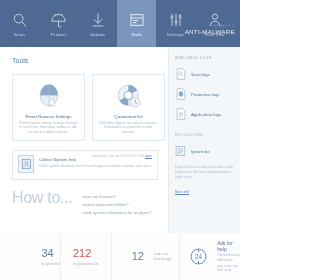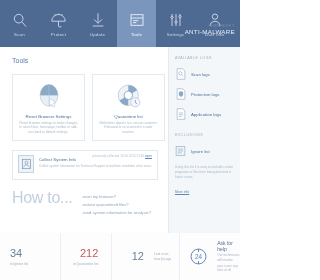--- a/index.html
+++ b/index.html
@@ -155,35 +155,36 @@
   .statusbar {
     position: absolute; left: 0; top: 233px;
     width: 240px; height: 47px;
     background: #fdfdfe;
     display: flex; align-items: center;
   }
   .stat {
     flex: 1; height: 47px; padding-left: 10px;
     display: flex; align-items: center;
     border-right: 1px solid #eceff3;
+    justify-content: flex-end;
   }
   .stat:last-child { border-right: none; }
   .stat-num { font-size: 11px; color: #6e8098; line-height: 1; }
   .stat-num.red { color: #c75b56; }
   .stat-sub { font-size: 3.4px; color: #a4b1c0; margin-top: 3px; }
   .stat-block { display: flex; flex-direction: column; }
   .stat-inline { display: flex; align-items: center; gap: 10px; }
   .stat-inline-txt { font-size: 3.4px; color: #a4b1c0; line-height: 1.45; }
   .help-badge {
     width: 17px; height: 17px; flex: 0 0 17px;
     display: flex; align-items: center; justify-content: center;
   }
   .help-title { font-size: 5px; color: #4d6d96; }
   .help-desc { font-size: 3.2px; color: #a9b6c5; line-height: 1.45; margin-top: 1px; }
-  .stat-center { justify-content: center; padding-left: 0; text-align: right; }
+  .stat-center { justify-content: center; padding-left: 0; }
   .stat-right { justify-content: flex-end; padding-right: 8px; }
 </style>
 </head>
 <body>
 
 <div id="app">
 
   <div class="topnav">
 
     <div class="nav-item">

